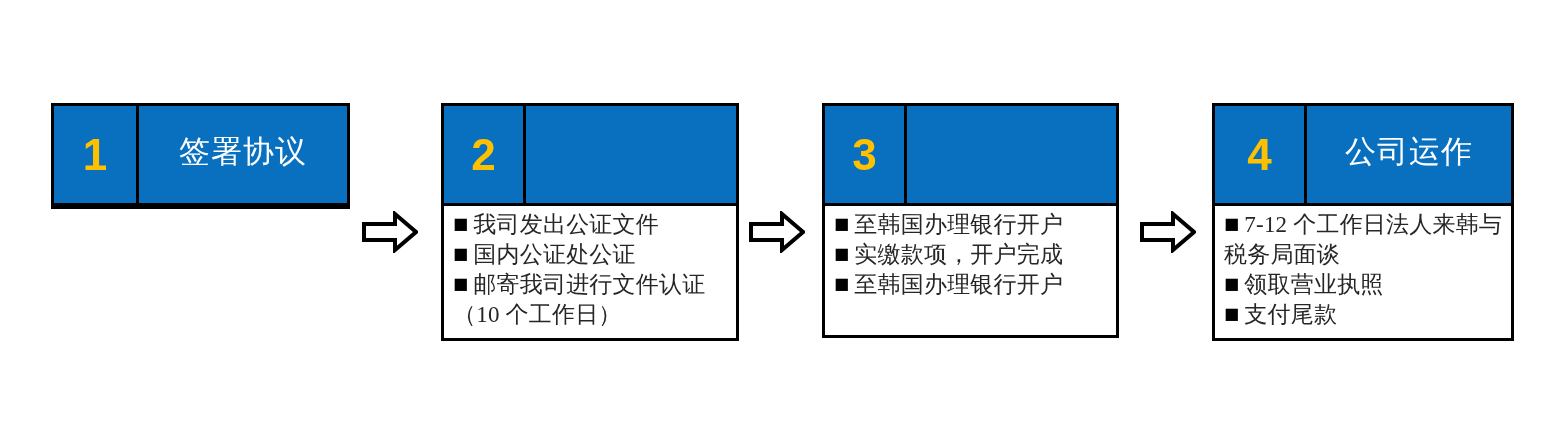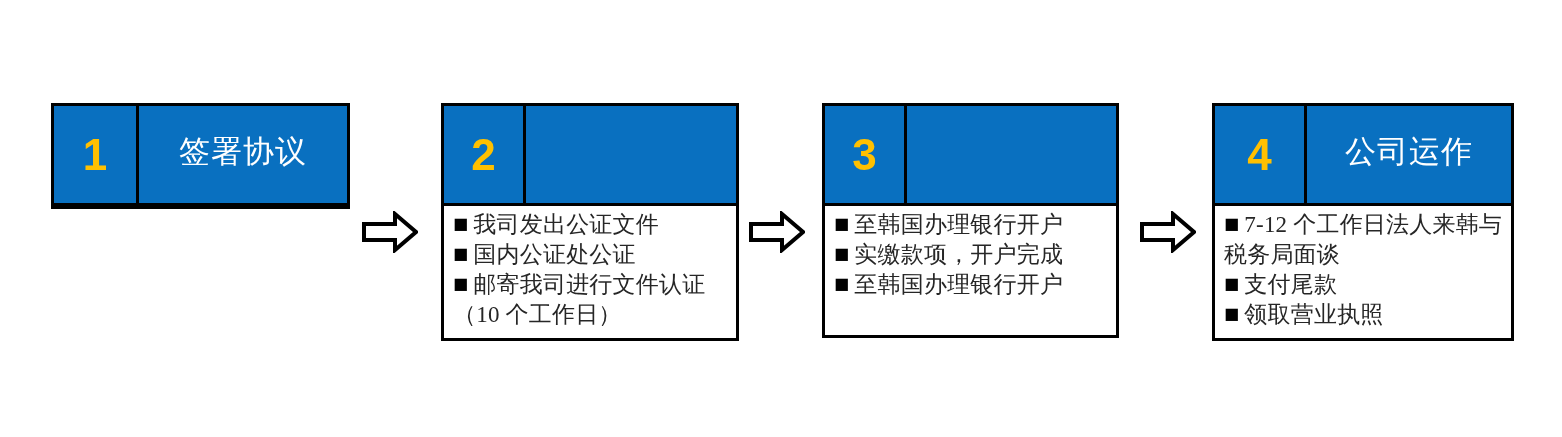--- a/index.html
+++ b/index.html
@@ -190,18 +190,18 @@
     <div class="step-header">
       <div class="step-num-cell">
         <span class="step-num">4</span>
       </div>
       <div class="step-title-cell">
         <span class="step-title-line">公司运作</span>
       </div>
     </div>
     <div class="step-body">
       <div class="bullet-item"><span class="bullet-mark">■</span><span>7-12 个工作日法人来韩与税务局面谈</span></div>
+      <div class="bullet-item"><span class="bullet-mark">■</span><span>领取营业执照</span></div>
       <div class="bullet-item"><span class="bullet-mark">■</span><span>支付尾款</span></div>
-      <div class="bullet-item"><span class="bullet-mark">■</span><span>领取营业执照</span></div>
     </div>
   </div>
 
 </div>
 
 </body></html>

